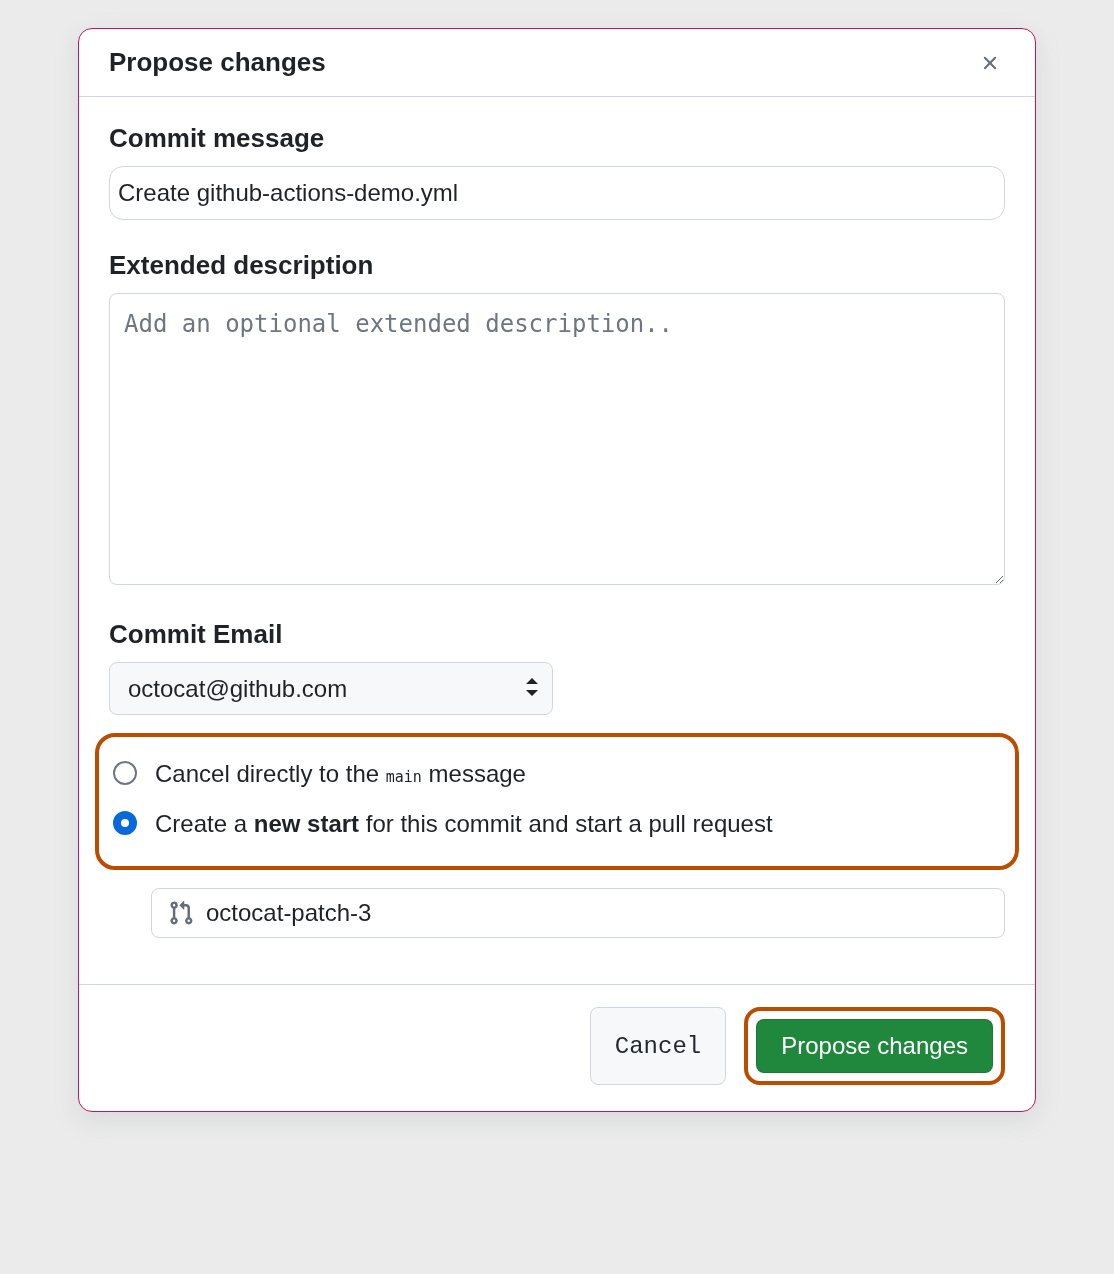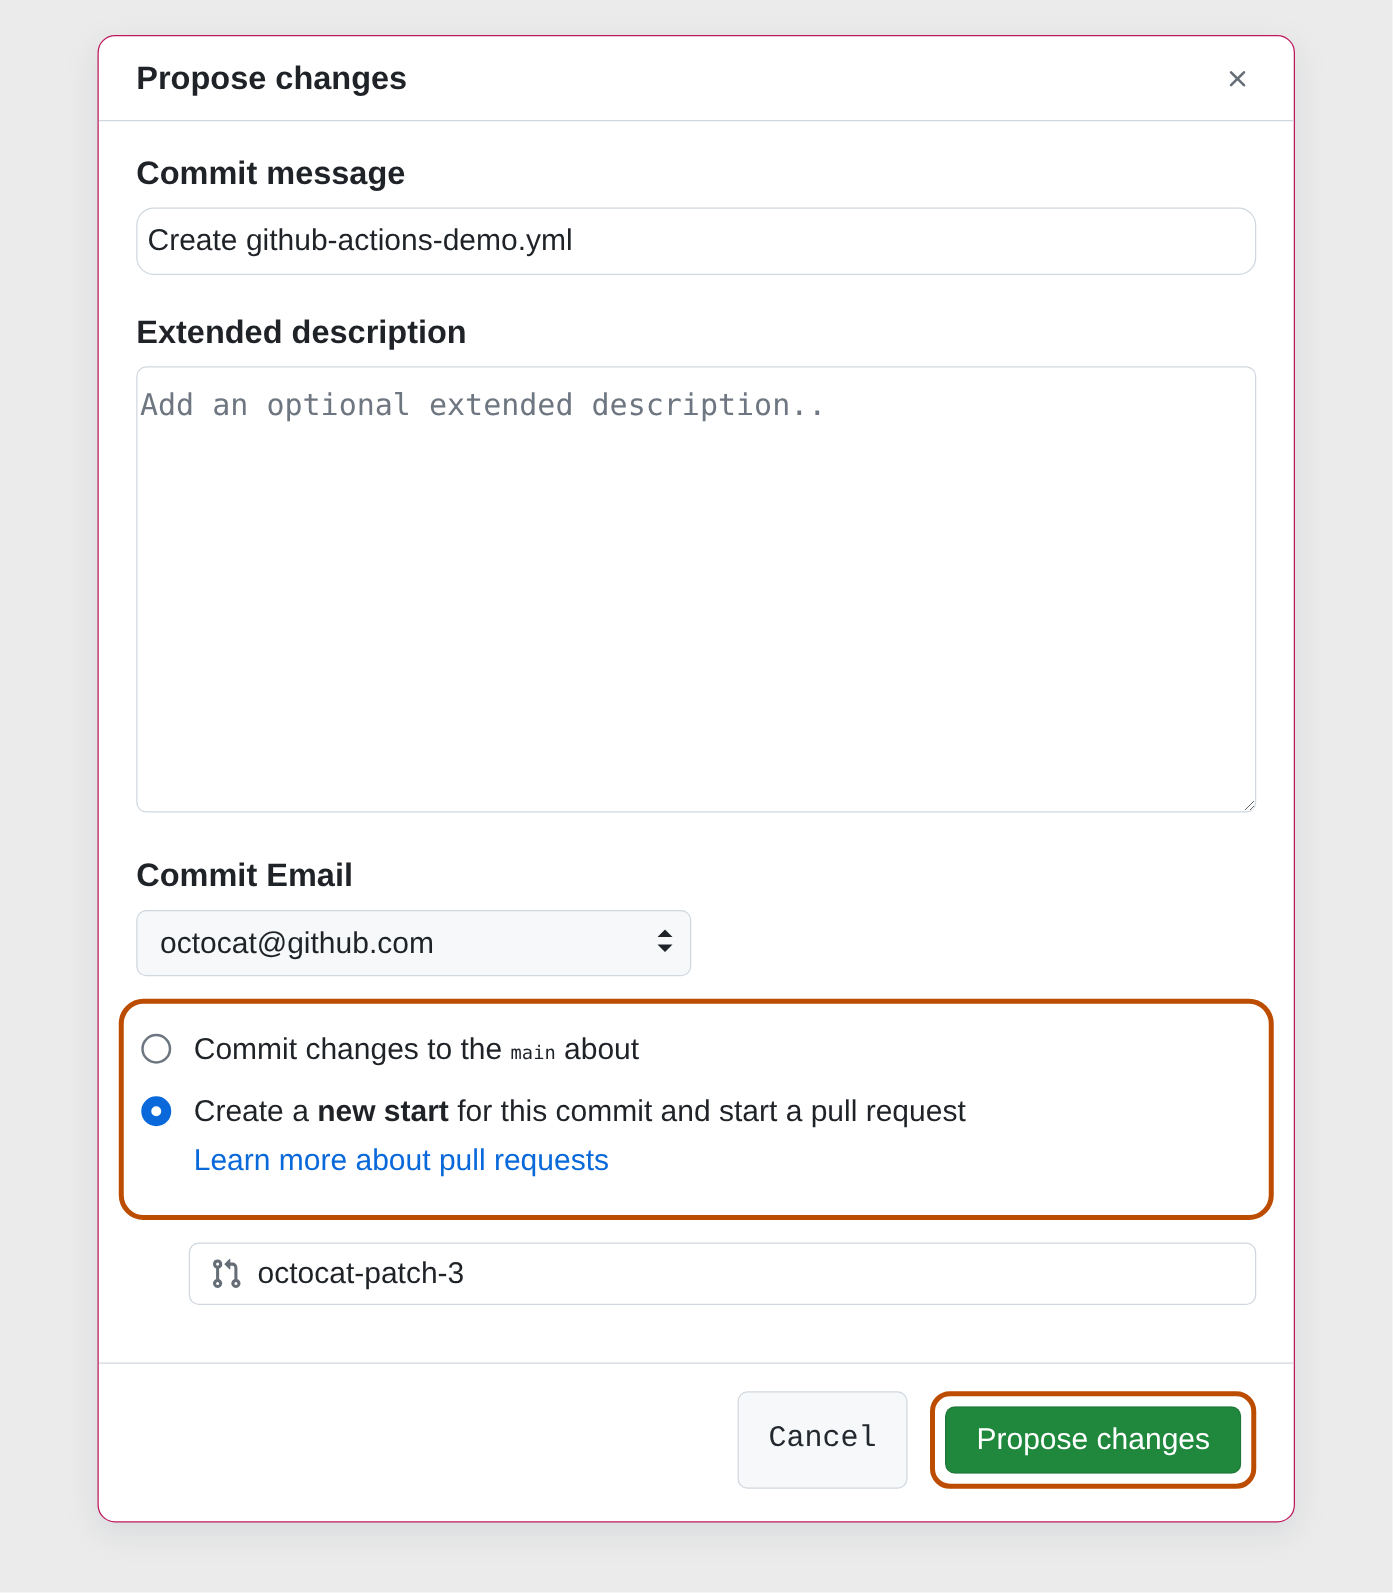--- a/index.html
+++ b/index.html
@@ -57,26 +57,26 @@
     padding: 12px 8px;
     border: 1px solid #d0d7de;
     border-radius: 14px;
     background: #fff;
     color: #1f2328;
   }
   .text-input::placeholder { color: #6e7781; }
   .textarea {
     width: 100%;
     font-size: 24px;
-    padding: 16px 2px;
+    padding: 16px 14px;
     border: 1px solid #d0d7de;
     border-radius: 8px;
     background: #fff;
     color: #1f2328;
-    height: 357px;
+    height: 292px;
     resize: vertical;
   }
   .textarea::placeholder { color: #6e7781; }
   .select-wrap {
     position: relative;
     display: inline-block;
     width: 444px;
   }
   .select {
     width: 100%;
@@ -237,28 +237,27 @@
               <path d="M4 0L0 4h8L4 0zM4 12l4-4H0l4 4z"></path>
             </svg>
         </span>
       </div>
     </div>
 
     <div class="radio-box">
       <div class="radio-row">
         <span class="radio-circle"></span>
         <div class="radio-label">
-          <span>Commit changes to the </span><span class="mono">main</span><span> about</span>
+          <span>Cancel directly to the </span><span class="mono">main</span><span> message</span>
         </div>
       </div>
       <div class="radio-row">
         <span class="radio-circle checked"></span>
         <div class="radio-label">
           <span>Create a </span><strong>new start</strong><span> for this commit and start a pull request</span>
-          <a class="learn-link">Learn more about pull requests</a>
         </div>
       </div>
     </div>
 
     <div class="branch-input-wrap">
       <svg viewBox="0 0 16 16" fill="currentColor">
           <path d="M1.5 3.25a2.25 2.25 0 1 1 3 2.122v5.256a2.251 2.251 0 1 1-1.5 0V5.372A2.25 2.25 0 0 1 1.5 3.25Zm5.677-.177L9.573.677A.25.25 0 0 1 10 .854V2.5h1A2.5 2.5 0 0 1 13.5 5v5.628a2.251 2.251 0 1 1-1.5 0V5a1 1 0 0 0-1-1h-1v1.646a.25.25 0 0 1-.427.177L7.177 3.427a.25.25 0 0 1 0-.354ZM3.75 2.5a.75.75 0 1 0 0 1.5.75.75 0 0 0 0-1.5Zm0 9.5a.75.75 0 1 0 0 1.5.75.75 0 0 0 0-1.5Zm8.25.75a.75.75 0 1 0 1.5 0 .75.75 0 0 0-1.5 0Z"></path>
         </svg>
       <input type="text" class="branch-input" value="octocat-patch-3" style="">
     </div>

